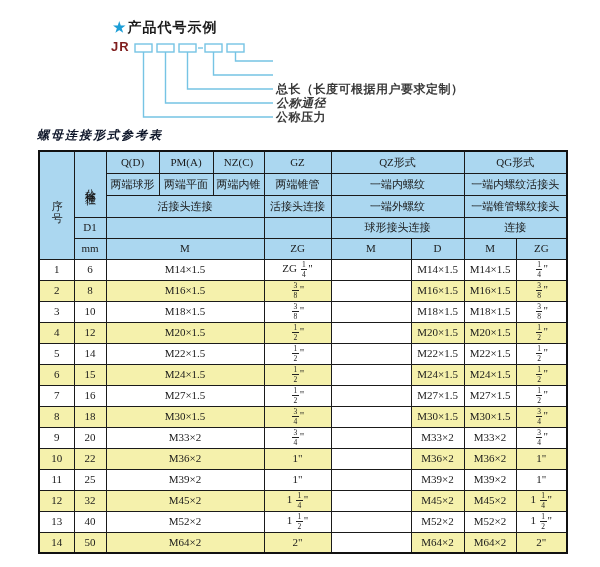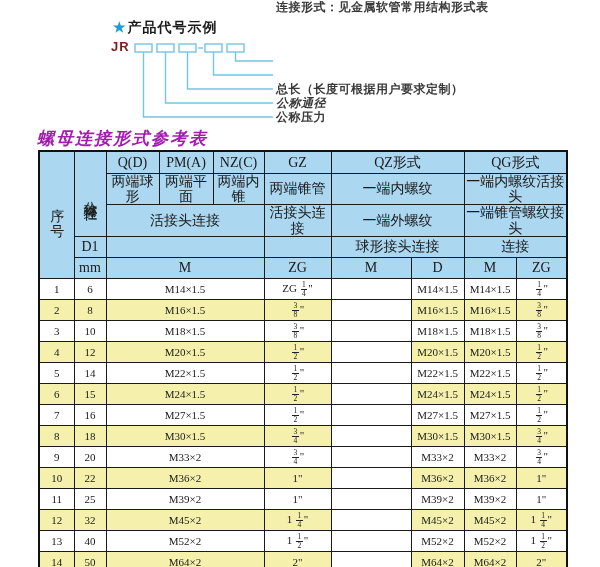--- a/index.html
+++ b/index.html
@@ -21,27 +21,27 @@
   .d-label{position:absolute;left:276px;font-size:12px;font-weight:bold;color:#3a3a3a;line-height:14px;white-space:nowrap;letter-spacing:.5px;}
   .d-label:nth-of-type(1){top:54px;}
   .d-label:nth-of-type(2){top:68px;}
   .d-label:nth-of-type(3){top:82px;}
   .d-label:nth-of-type(4){top:96px;font-style:italic;}
   .d-label:nth-of-type(5){top:110px;}
   .dbox{stroke:var(--line);stroke-width:1.4;fill:#fff;}
   .dline{stroke:var(--line);stroke-width:1.4;fill:none;}
 
   
-  .tbl-title{position:absolute;left:37px;top:127px;font-family:Liberation Mono, monospace;font-style:italic;font-weight:bold;font-size:17px;color:#a21caf;letter-spacing:2px;white-space:nowrap;}
+  .tbl-title{position:absolute;left:37px;top:127px;font-family:Liberation Mono, monospace;font-style:italic;font-weight:bold;font-size:12px;color:#0f172a;letter-spacing:2px;white-space:nowrap;}
 
   
   table{position:absolute;left:38px;top:150px;width:528px;border-collapse:collapse;table-layout:fixed;
         font-family:"Liberation Serif",serif;font-size:11px;color:#1a1a1a;border:2px solid #111;}
   td{border:1px solid var(--border);text-align:center;vertical-align:middle;padding:0 1px;overflow:hidden;line-height:1.1;}
-  thead td{background:var(--header-bg);font-size:14px;}
+  thead td{background:var(--header-bg);font-size:11px;}
   thead tr:nth-child(1){height:22px;}
   thead tr:nth-child(2){height:22px;}
   thead tr:nth-child(3){height:22px;}
   thead tr:nth-child(4){height:21px;}
   thead tr:nth-child(5){height:21px;}
   tbody tr{height:21px;background:#fff;}
   tbody tr.alt{background:var(--row-alt);}
   tbody td.empty{background:#fff;}
   .vtext{writing-mode:vertical-rl;letter-spacing:2px;display:inline-block;line-height:1;}
   .vtext.sp{letter-spacing:1.2em;}
@@ -64,21 +64,20 @@
     <polyline class="dline" points="213.5,52 213.5,75 273,75"></polyline>
     <polyline class="dline" points="187.5,52 187.5,89 273,89"></polyline>
     <polyline class="dline" points="165.5,52 165.5,103 273,103"></polyline>
     <polyline class="dline" points="143.5,52 143.5,117 273,117"></polyline>
   </svg>
   <div class="d-title"><span class="star">★</span><span>产品代号示例</span></div>
   <div class="d-prefix">JR</div>
   <div class="d-label">总长（长度可根据用户要求定制）</div>
   <div class="d-label">公称通径</div>
   <div class="d-label">公称压力</div>
-  <div class="d-label">连接形式：见金属软管常用结构形式表</div>
 </div>
 
 <div class="tbl-title">螺母连接形式参考表</div>
 
 <table>
   <colgroup>
     <col style="width:35px">
       <col style="width:32px">
       <col style="width:53px">
       <col style="width:54px">

